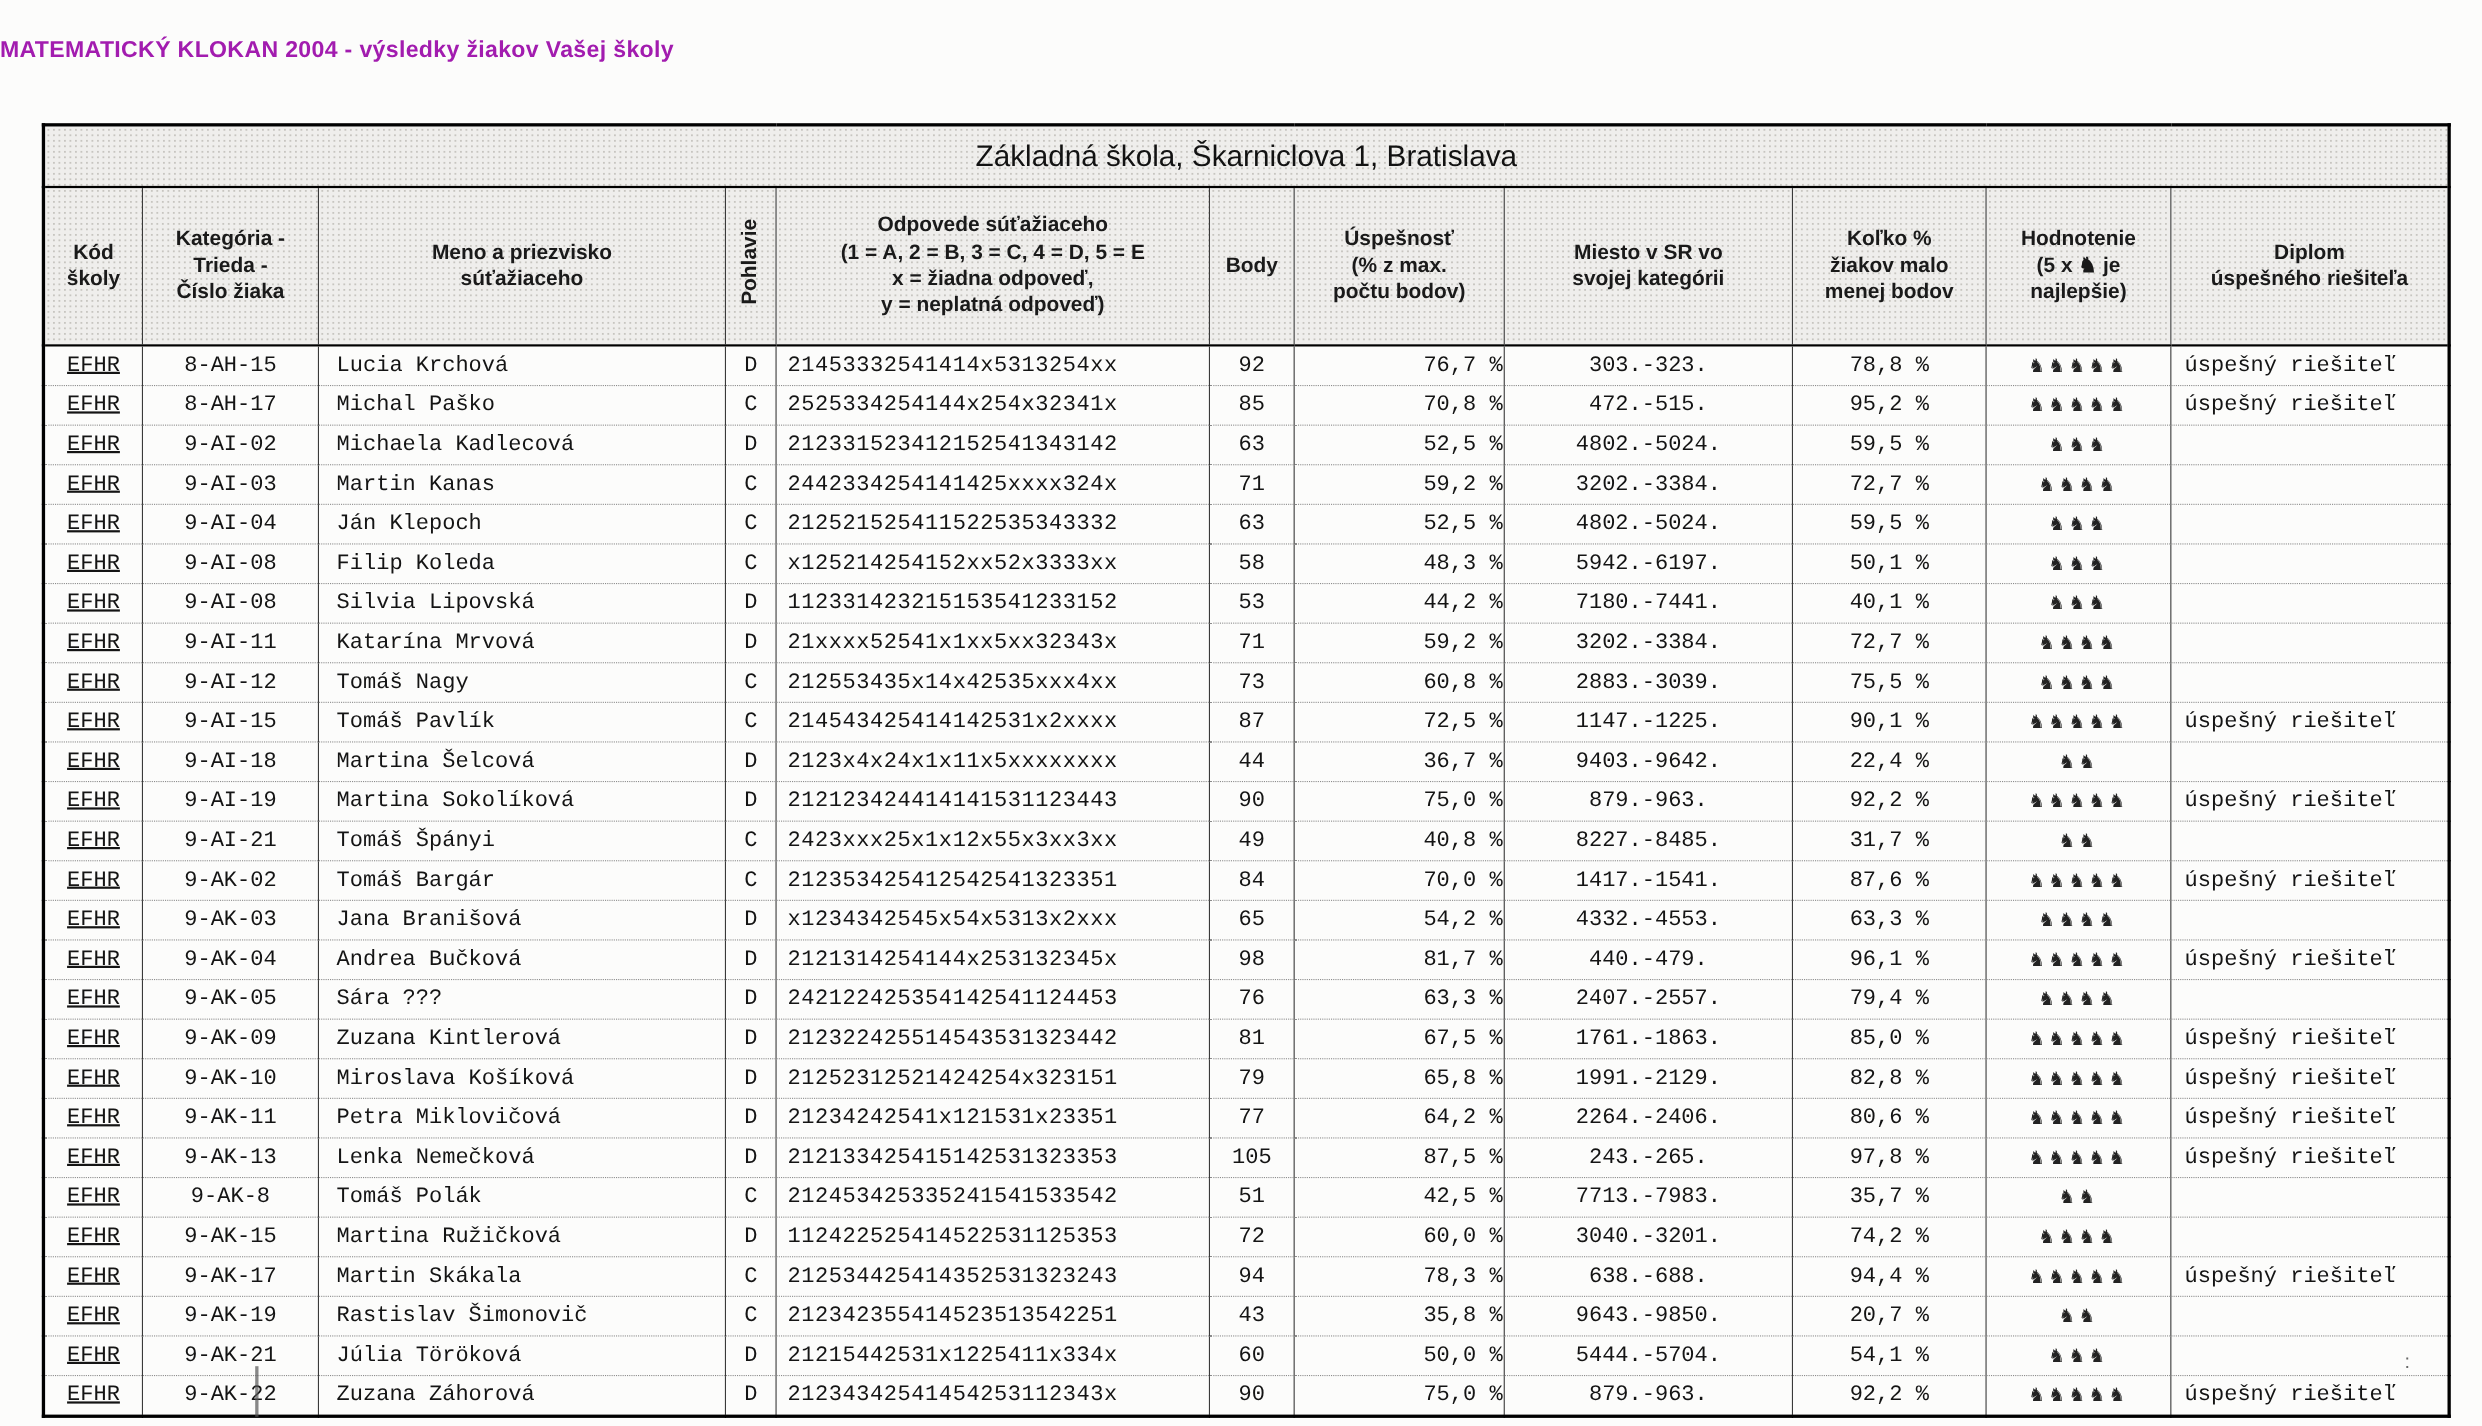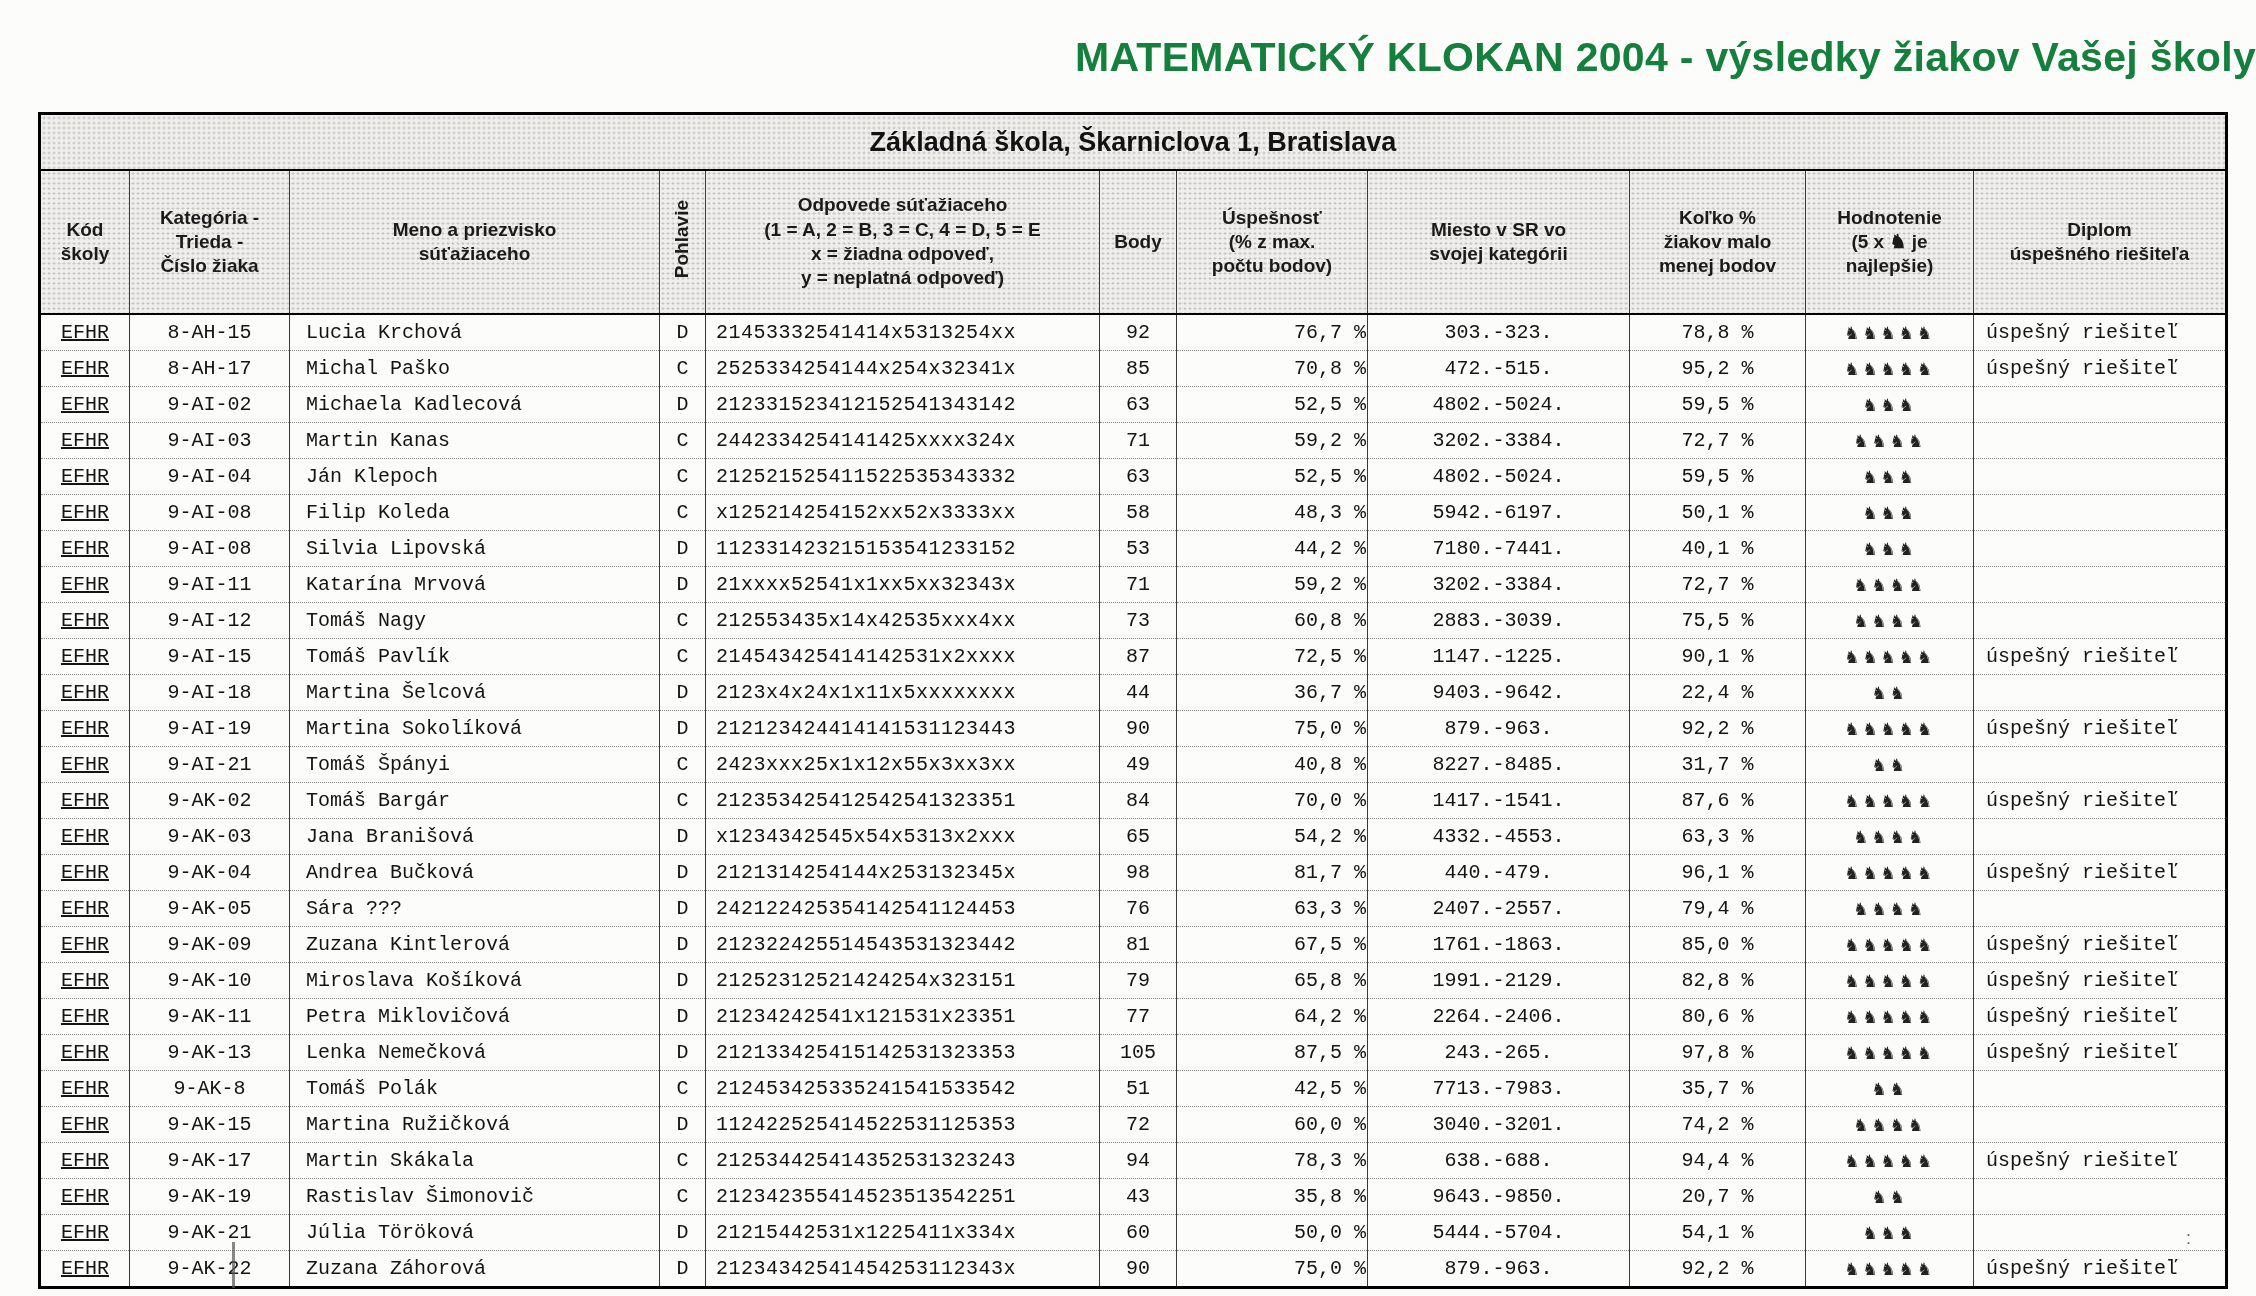--- a/index.html
+++ b/index.html
@@ -6,40 +6,40 @@
   body {
     width:2256px; height:1296px;
     background:#fcfcfb;
     color:#111;
     font-family:"Liberation Sans", sans-serif;
     position:relative;
     overflow:hidden;
   }
   .title {
     position:absolute; top:34px; left:0; width:100%;
-    text-align:right;
-    font-size:41px; font-weight:bold; letter-spacing:0.3px;
-    color:#15803d;
+    text-align:left;
+    font-size:21px; font-weight:bold; letter-spacing:0.3px;
+    color:#a21caf;
   }
   table.results {
     position:absolute; top:112px; left:38px;
     width:2187px;
     border-collapse:collapse; table-layout:fixed;
     border:3px solid #000;
   }
   
   .ht {
     background-color:#efeeec;
     background-image:radial-gradient(circle, #c7c5c0 1px, rgba(0,0,0,0) 1.3px);
     background-size:5px 5px;
   }
   th, td { overflow:hidden; vertical-align:middle; }
   th + th, td + td { border-left:1px solid #3a3a3a; }
   tr.school-row th {
-    height:52px; font-size:27px; font-weight:bold; text-align:center;
+    height:52px; font-size:27px; font-weight:normal; text-align:center;
     border-bottom:2px solid #000; color:#121212;
   }
   tr.header-row th {
     height:140px; font-size:19px; font-weight:bold; text-align:center;
     line-height:1.28; border-bottom:2px solid #000; color:#1a1a1a;
   }
   tr.header-row th .hl { white-space:pre-line; display:inline-block; }
   .vertical { 
     writing-mode:vertical-rl; transform:rotate(180deg);
     white-space:nowrap; font-weight:bold; font-size:19px;

